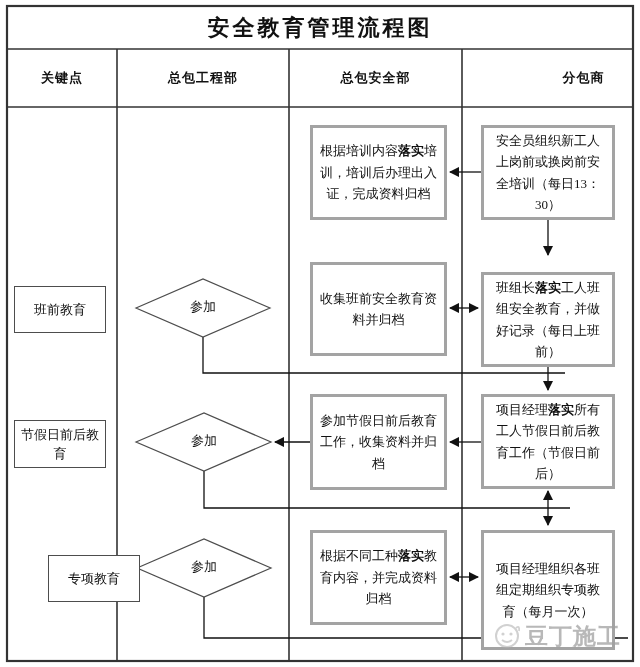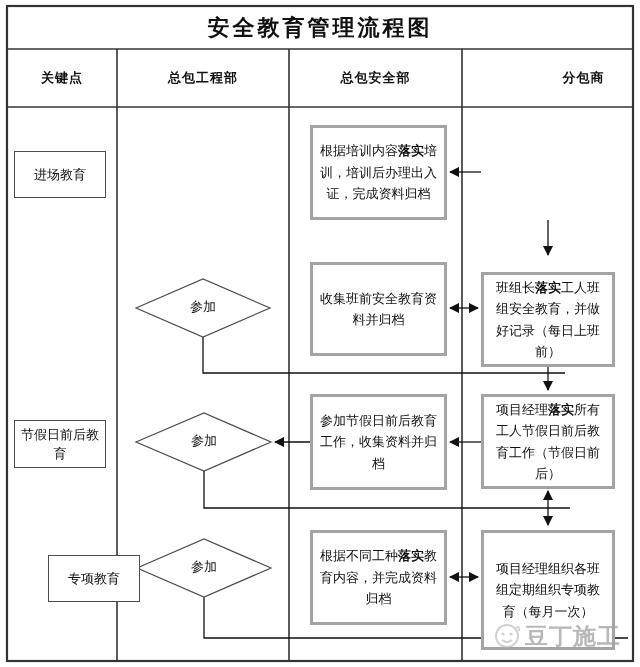--- a/index.html
+++ b/index.html
@@ -92,41 +92,44 @@
       <polygon points="137,568 204,539 271,568 204,597"></polygon>
     </g>
   </svg>
 
   <div class="cell-title">安全教育管理流程图</div>
   <div class="hdr hdr1">关键点</div>
   <div class="hdr hdr2">总包工程部</div>
   <div class="hdr hdr3">总包安全部</div>
   <div class="hdr hdr4">分包商</div>
 
-  <div class="keybox" style="top:151px;height:47px;">进场教育</div>
+  <div class="keybox" style="top:286px;height:47px;">班前教育</div>
   <div class="keybox" style="top:420px;height:48px;">节假日前后教育</div>
   <div class="keybox" style="top:555px;height:47px;margin-left:34px;">专项教育</div>
 
   <div class="dlabel" style="left:158px;top:298px;">参加</div>
   <div class="dlabel" style="left:159px;top:432px;">参加</div>
   <div class="dlabel" style="left:159px;top:558px;">参加</div>
 
   <div class="procbox safety" style="top:125px;height:95px;">
     <span><span>根据培训内容</span><span class="b">落实</span><span>培训，培训后办理出入证，完成资料归档</span></span>
   </div>
   <div class="procbox safety" style="top:262px;height:94px;">
     <span><span>收集班前安全教育资料并归档</span><span class="b"></span><span></span></span>
   </div>
   <div class="procbox safety" style="top:394px;height:96px;">
     <span><span>参加节假日前后教育工作，收集资料并归档</span><span class="b"></span><span></span></span>
   </div>
   <div class="procbox safety" style="top:530px;height:95px;">
     <span><span>根据不同工种</span><span class="b">落实</span><span>教育内容，并完成资料归档</span></span>
   </div>
 
+  <div class="procbox sub" style="top:125px;height:95px;">
+    <span><span>安全员组织新工人上岗前或换岗前安全培训（每日13：30）</span><span class="b"></span><span></span></span>
+  </div>
   <div class="procbox sub" style="top:260px;height:95px;margin-top:12px;">
     <span><span>班组长</span><span class="b">落实</span><span>工人班组安全教育，并做好记录（每日上班前）</span></span>
   </div>
   <div class="procbox sub" style="top:394px;height:95px;">
     <span><span>项目经理</span><span class="b">落实</span><span>所有工人节假日前后教育工作（节假日前后）</span></span>
   </div>
   <div class="procbox sub" style="top:530px;height:120px;text-align:center;">
     <span><span>项目经理组织各班组定期组织专项教育（每月一次）</span><span class="b"></span><span></span></span>
   </div>
 

